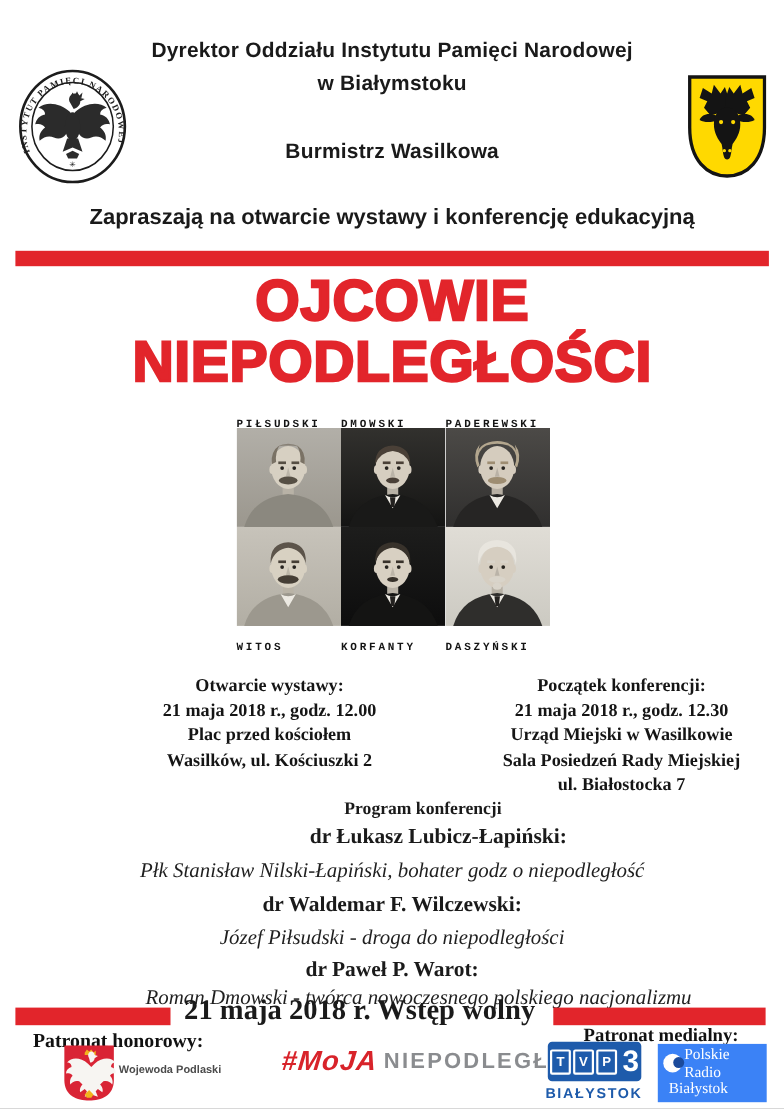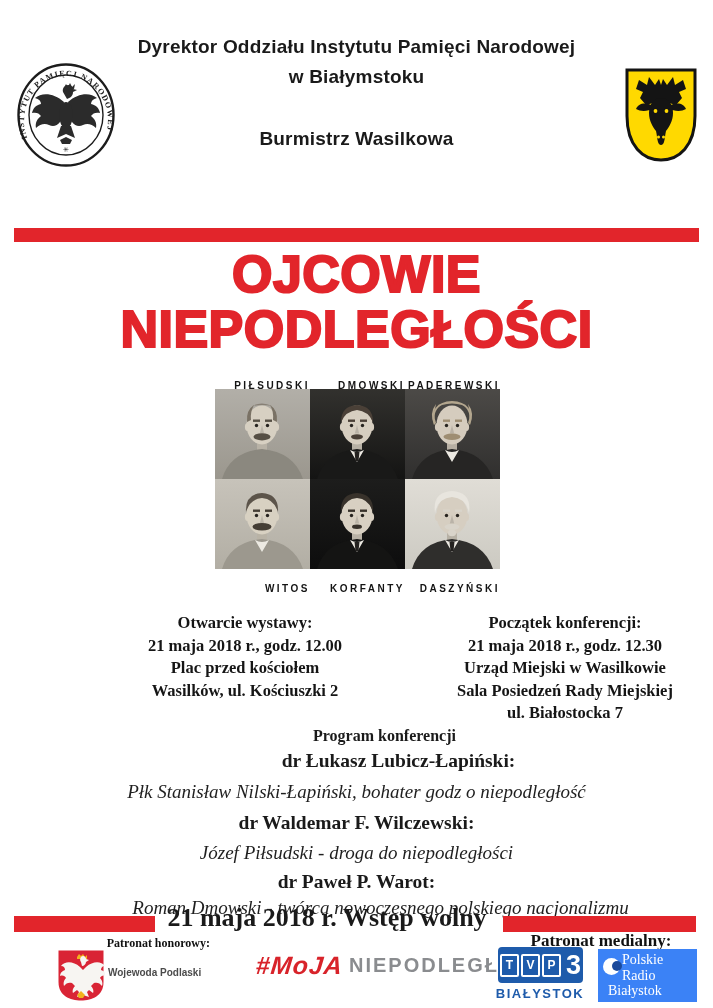--- a/index.html
+++ b/index.html
@@ -8,22 +8,22 @@
   .abs{position:absolute;}
   .ctr{width:100%;text-align:center;}
   .sansb{font-family:"Liberation Sans",sans-serif;font-weight:700;}
   .serb{font-family:"Liberation Serif",serif;font-weight:700;}
   .seri{font-family:"Liberation Serif",serif;font-style:italic;}
   .hline{font-size:19px;letter-spacing:0.2px;}
   .invite{font-size:20px;}
   .redrule{background:#e2252b;}
   .title{font-size:52px;line-height:55px;font-weight:700;color:#e2252b;
          -webkit-text-stroke:2.2px #e2252b;letter-spacing:0.5px;}
-  .plabel{display:inline-block;width:95px;text-align:right;font-size:10px;
-          font-weight:700;letter-spacing:2.5px;color:#141414;}
+  .plabel{display:inline-block;width:95px;text-align:left;font-size:10px;
+          font-weight:700;letter-spacing:2.5px;color:#141414;font-family:Liberation Mono, monospace;}
   .labelrow{left:215px;width:285px;white-space:nowrap;}
   .grid{left:215px;top:389px;width:285px;height:180px;display:flex;flex-wrap:wrap;}
   .pcell{width:95px;height:90px;overflow:hidden;}
   .pcell svg{display:block;}
   .evblock{font-size:16.5px;line-height:22.5px;text-align:center;color:#151515;}
   .prgh{font-size:16px;}
   .speaker{font-size:19.5px;}
   .topic{font-size:19px;color:#1f1f1f;}
   .banner-text{font-size:26px;white-space:nowrap;}
   .patlabel{color:#111111;}
@@ -84,20 +84,21 @@
       <circle cx="30.5" cy="43" r="1.9" fill="#ffd900"></circle>
       <circle cx="41.5" cy="43" r="1.9" fill="#ffd900"></circle>
       <circle cx="33.5" cy="69" r="1.5" fill="#ffd900"></circle>
       <circle cx="38.5" cy="69" r="1.5" fill="#ffd900"></circle>
     </svg>
   </div>
 
   <div class="abs ctr sansb hline" style="top:36px;">Dyrektor Oddziału Instytutu Pamięci Narodowej</div>
   <div class="abs ctr sansb hline" style="top:66px;">w Białymstoku</div>
   <div class="abs ctr sansb hline" style="top:128px;">Burmistrz Wasilkowa</div>
+  <div class="abs ctr sansb invite" style="top:187px;">Zapraszają na otwarcie wystawy i konferencję edukacyjną</div>
 
   <div class="abs redrule" style="left:14px;top:228px;width:685px;height:14px;"></div>
 
   <div class="abs ctr title" style="top:247px;">
     <div>OJCOWIE</div>
     <div>NIEPODLEGŁOŚCI</div>
   </div>
 
   <div class="abs labelrow" style="top:375px;">
     <span class="plabel">PIŁSUDSKI</span><span class="plabel">DMOWSKI</span><span class="plabel">PADEREWSKI</span>
@@ -295,21 +296,21 @@
   <div class="abs ctr seri topic" style="top:781px;">Płk Stanisław Nilski-Łapiński, bohater godz o niepodległość</div>
   <div class="abs ctr serb speaker" style="top:812px;">dr Waldemar F. Wilczewski:</div>
   <div class="abs ctr seri topic" style="top:842px;">Józef Piłsudski - droga do niepodległości</div>
   <div class="abs ctr serb speaker" style="top:871px;">dr Paweł P. Warot:</div>
   <div class="abs ctr seri topic" style="top:897px;padding-left:24px;">Roman Dmowski - twórca nowoczesnego polskiego nacjonalizmu</div>
 
   <div class="abs redrule" style="left:14px;top:916px;width:141px;height:16px;"></div>
   <div class="abs serb banner-text" style="left:152px;top:903px;width:350px;text-align:center;">21 maja 2018 r. Wstęp wolny</div>
   <div class="abs redrule" style="left:503px;top:916px;width:193px;height:16px;"></div>
 
-  <div class="abs serb patlabel" style="left:30px;top:936px;width:180px;text-align:right;font-size:12px;">Patronat honorowy:</div>
+  <div class="abs serb patlabel" style="left:30px;top:936px;width:180px;text-align:left;font-size:18px;">Patronat honorowy:</div>
 
   <div class="abs" style="left:57px;top:949px;width:48px;height:53px;">
     <svg viewBox="0 0 48 53" width="48" height="53">
       <path d="M1.5,1.5 H46.5 V33 C46.5,47 35,51.5 24,51.5 C13,51.5 1.5,47 1.5,33 Z" fill="#d92435"></path>
       <path d="M20,8 l2,-3 2,2 2,-2 2,3 2,-2 0,4 h-10 z" fill="#f2b21d"></path>
       <path d="M24,13 c-2,-3 0,-6 2,-6 c2,0 3,2 3,3 l3,1 -3,2 c0,2 -2,4 -4,4 z" fill="#f7f5f2"></path>
       <path d="M23,18 c-7,-6 -15,-6 -19,-1 c3,0 4,2 4,4 c-3,1 -5,3 -5,6 c3,-1 5,0 6,2 c-2,2 -3,5 -2,8 c2,-3 5,-4 8,-3 l3,3 c-2,2 -3,5 -2,7 l4,-3 2,2 -2,5 6,-2 6,2 -2,-5 2,-2 4,3 c1,-2 0,-5 -2,-7 l3,-3 c3,-1 6,0 8,3 c1,-3 0,-6 -2,-8 c1,-2 3,-3 6,-2 c0,-3 -2,-5 -5,-6 c0,-2 1,-4 4,-4 c-4,-5 -12,-5 -19,1 l-3,3 z" fill="#f7f5f2"></path>
       <path d="M20,46 l4,-4 4,4 -2,3 h-4 z" fill="#f2b21d"></path>
     </svg>
   </div>

